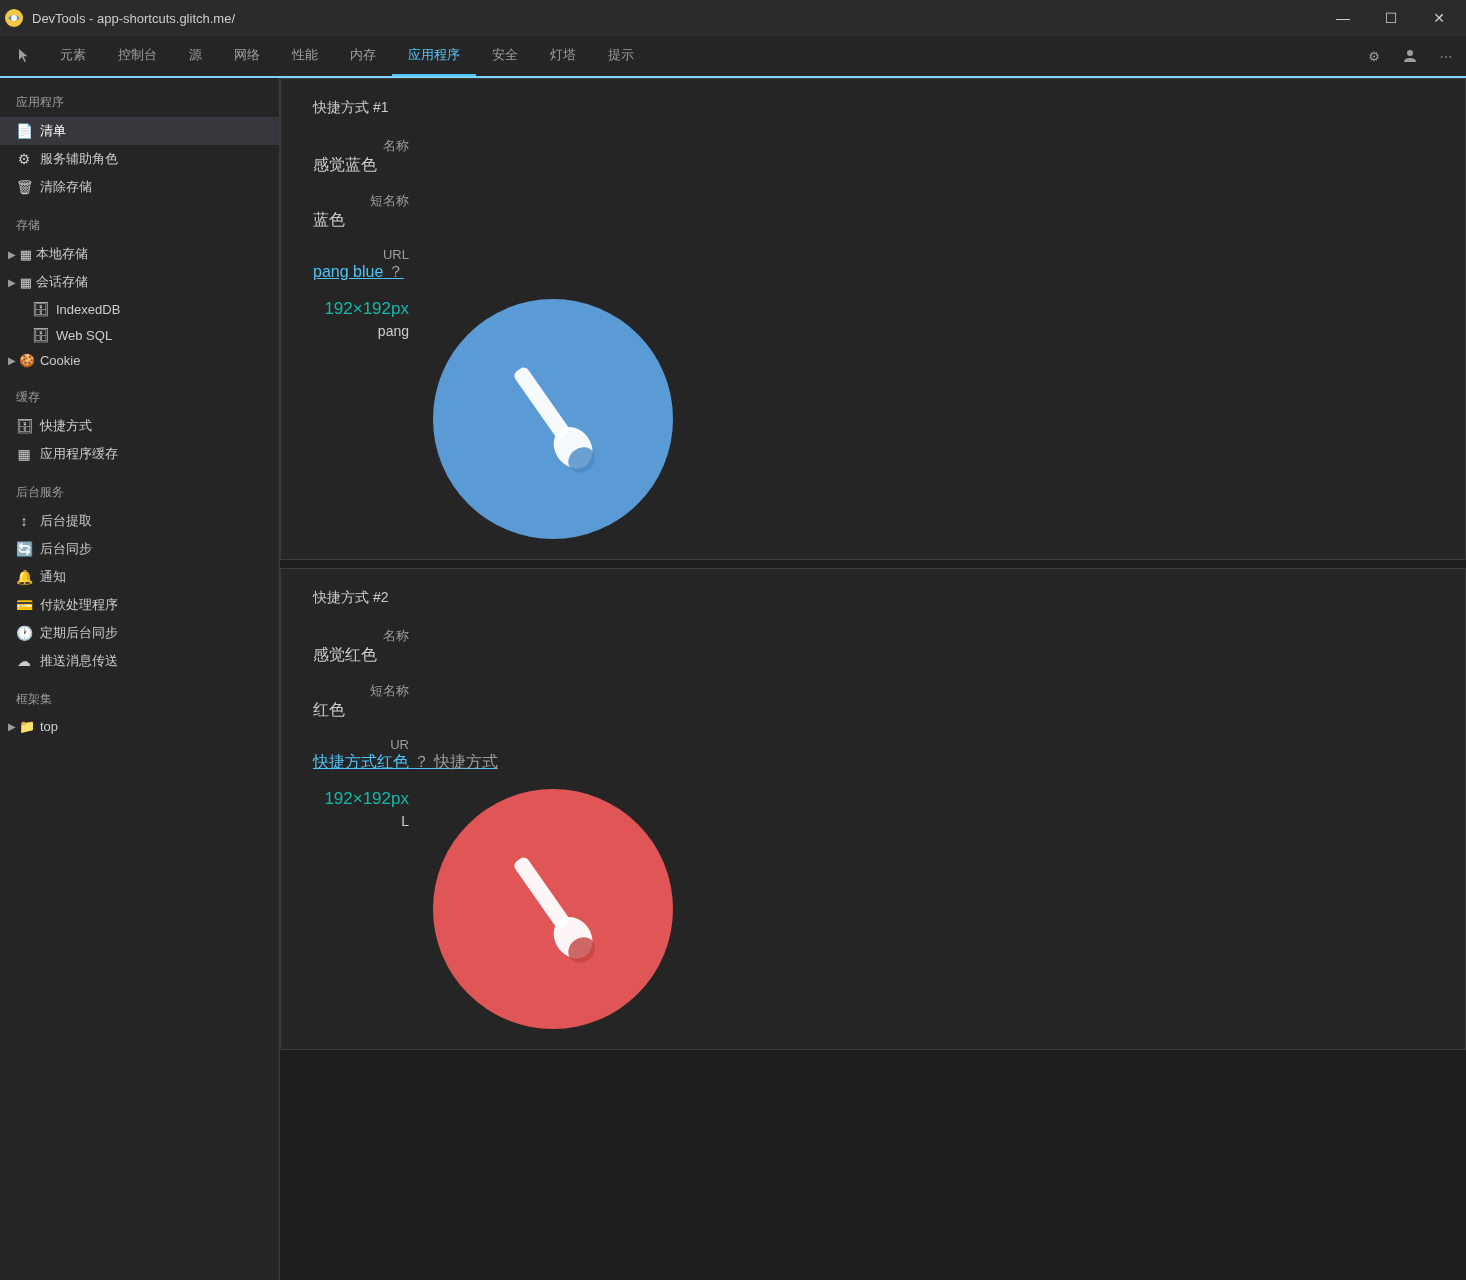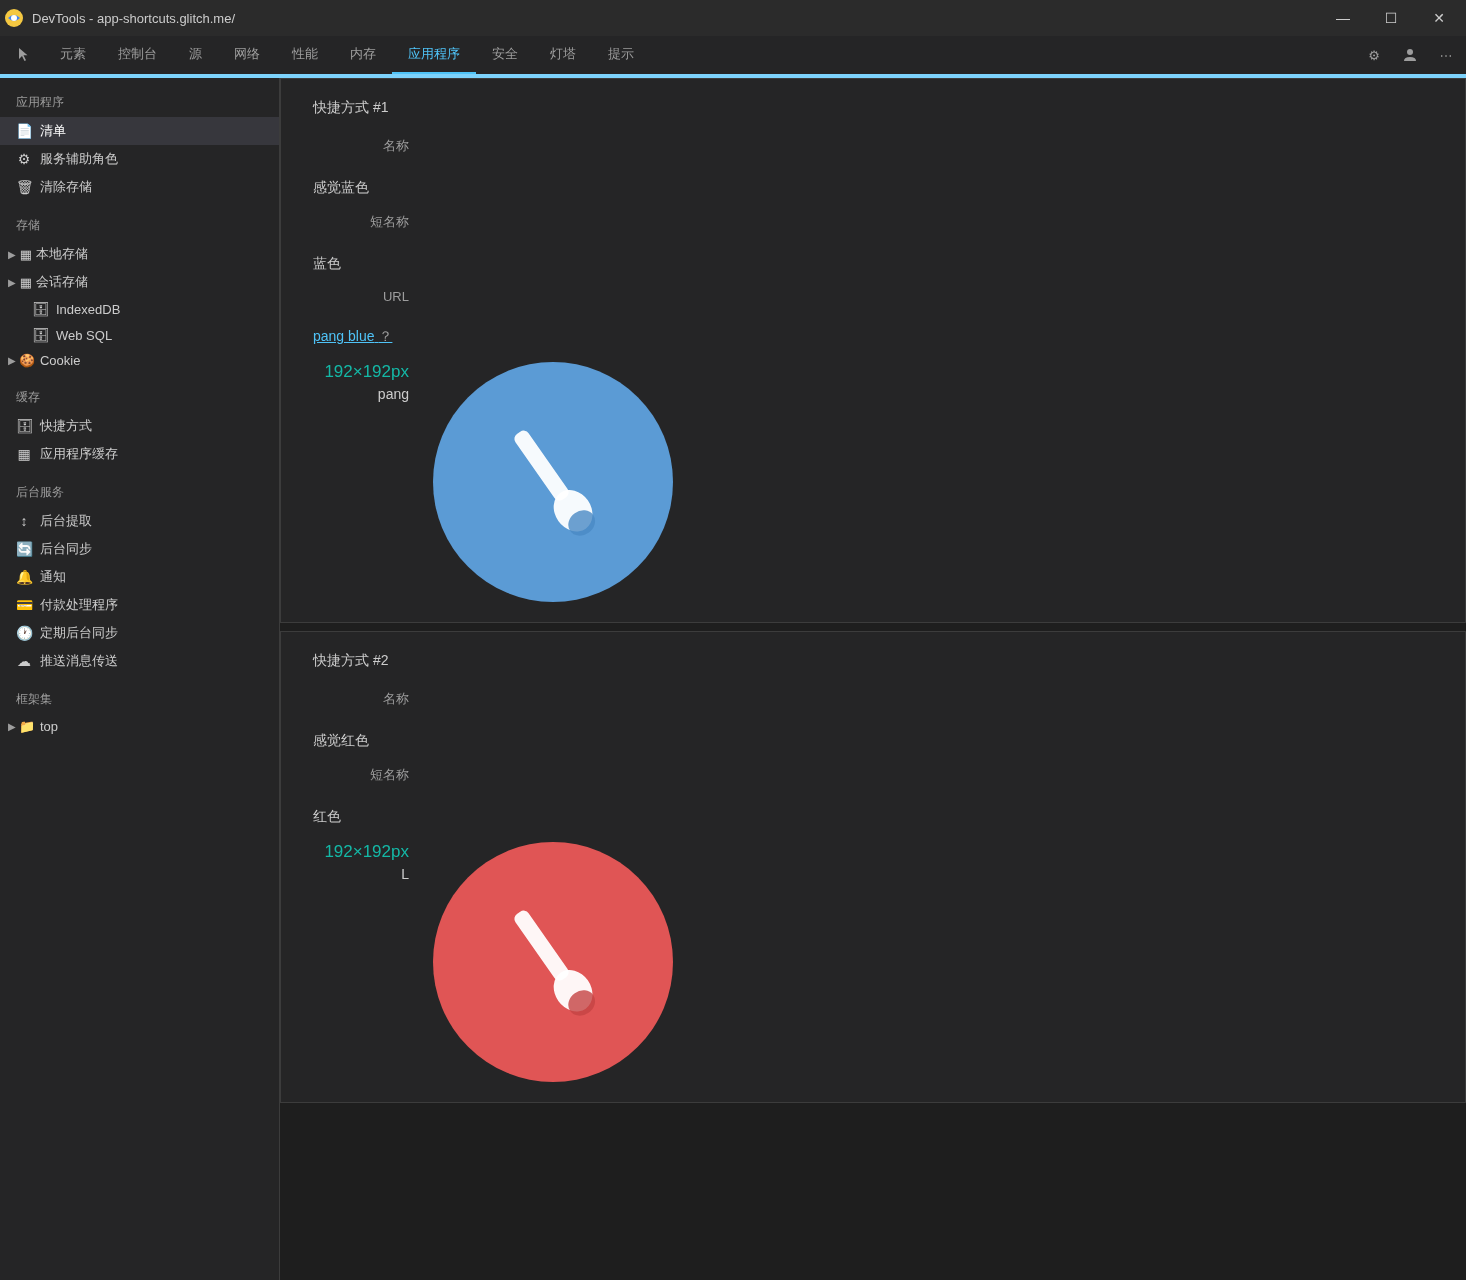--- a/index.html
+++ b/index.html
@@ -19,21 +19,21 @@
     .title-bar-text { font-size: 13px; color: #ccc; flex: 1; }
     .title-bar-controls { display: flex; gap: 2px; }
     .title-bar-btn { width: 46px; height: 36px; display: flex; align-items: center; justify-content: center; cursor: pointer; color: #ccc; font-size: 14px; }
 
     
     .tab-bar {
       background: #252526;
       height: 42px;
       display: flex;
       align-items: stretch;
-      border-bottom: 4px solid #7dd3fc;
+      border-bottom: 2px solid #7dd3fc;
       flex-shrink: 0;
       padding: 0 4px;
     }
     .tab-item {
       padding: 0 16px;
       display: flex;
       align-items: center;
       cursor: pointer;
       color: #9d9d9d;
       font-size: 13px;
@@ -125,22 +125,21 @@
       width: 120px;
       text-align: right;
       color: #9d9d9d;
       font-size: 13px;
       padding-right: 24px;
       flex-shrink: 0;
     }
 
     .shortcut-value {
       color: #ccc;
-      font-size: 14px;
-      margin-top: 24px;
+      font-size: 16px;
     }
 
     .shortcut-value.url-value {
       color: #4fc3f7;
       text-decoration: underline;
       cursor: pointer;
     }
 
     .shortcut-value.url-value .question {
       color: #9d9d9d;
@@ -368,20 +367,27 @@
       <div class="shortcut-row">
         <div class="shortcut-label">名称</div>
         <div class="shortcut-value">感觉红色</div>
       </div>
 
       <div class="shortcut-row">
         <div class="shortcut-label">短名称</div>
         <div class="shortcut-value">红色</div>
       </div>
 
+      <div class="shortcut-row">
+        <div class="shortcut-label">UR</div>
+        <div class="shortcut-value url-value">
+          <span>快捷方式红色</span>
+          <span class="question">？ 快捷方式</span>
+        </div>
+      </div>
 
       <div class="icon-section">
         <div class="icon-meta">
           <div class="icon-size-label">192×192px</div>
           <div class="icon-name-label">L</div>
         </div>
         <div class="icon-preview red">
           <svg width="160" height="160" viewBox="0 0 160 160">
             <g transform="rotate(-35, 80, 80)">
               <rect x="72" y="20" width="16" height="80" rx="6" fill="white" opacity="0.95"></rect>

